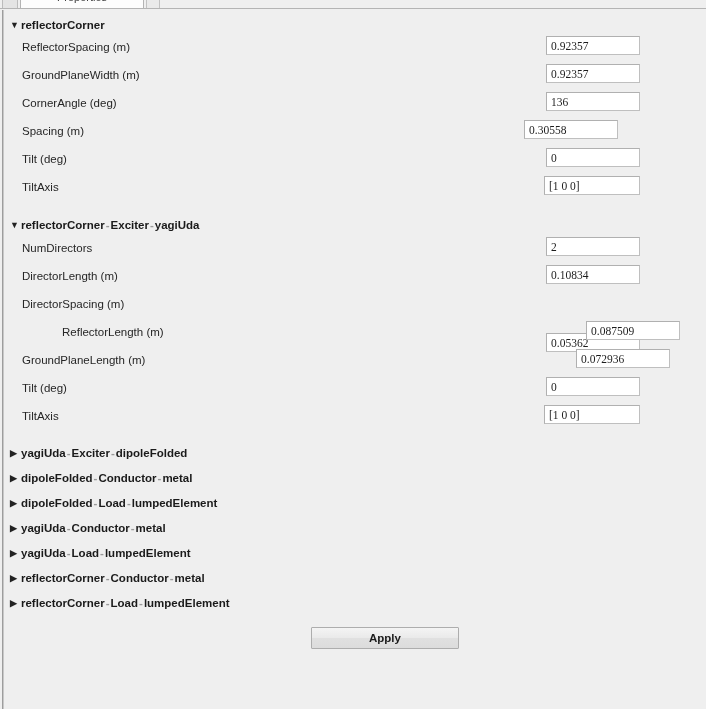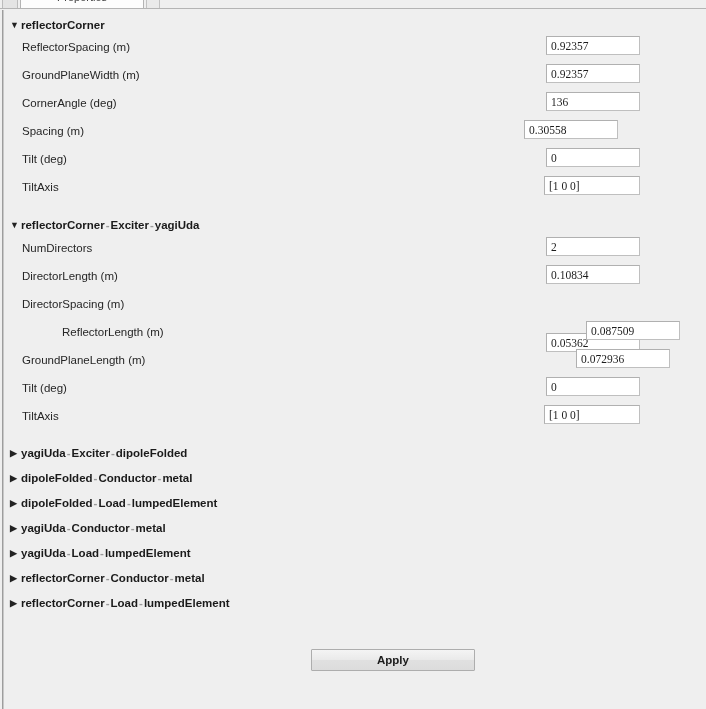--- a/index.html
+++ b/index.html
@@ -145,22 +145,22 @@
     color: #1c1c1c;
     padding: 0 0 0 4px;
     line-height: 17px;
     outline: none;
   }
 
   
   .apply-btn {
     position: absolute;
     left: 311px;
-    top: 639px;
-    width: 164px;
+    top: 617px;
+    width: 148px;
     height: 22px;
     background: linear-gradient(to bottom, #f4f4f4 0%, #eaeaea 48%, #e0e0e0 52%, #dcdcdc 100%);
     border: 1px solid #adadad;
     border-radius: 1px;
     font-family: "Liberation Sans", sans-serif;
     font-size: 11.5px;
     font-weight: bold;
     color: #1b1b1b;
     cursor: default;
   }

